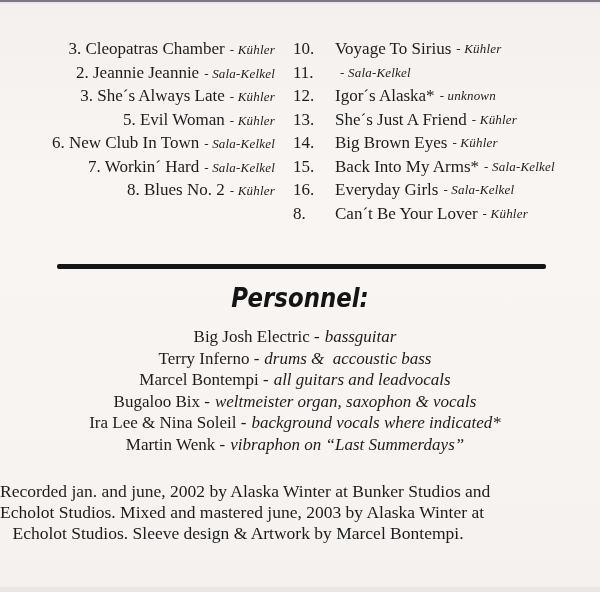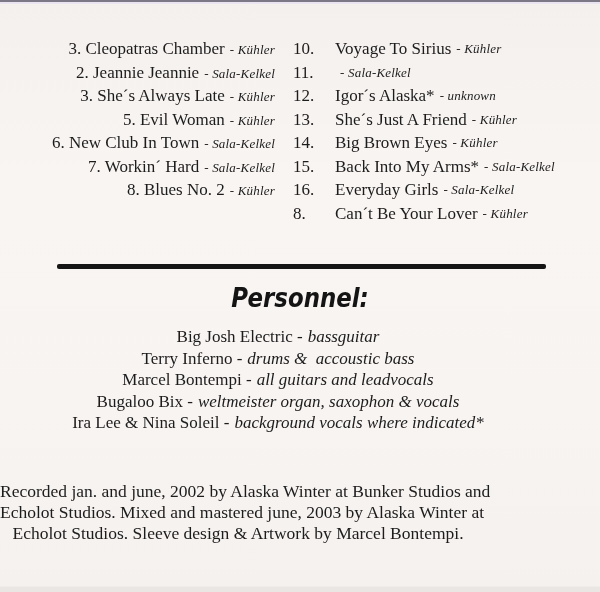--- a/index.html
+++ b/index.html
@@ -93,20 +93,21 @@
   }
   .personnel-heading span {
     display: inline-block;
     transform: scaleX(0.88);
   }
   .personnel-list {
     position: absolute;
     top: 326px; left: 0;
     width: 556px;
     text-align: center;
+    padding-left: 17px;
   }
   .personnel-row {
     height: 21.5px;
     line-height: 21.5px;
     font-size: 17px;
     white-space: pre-wrap;
   }
   .personnel-role {
     font-style: italic;
     margin-left: 5px;
@@ -189,20 +190,21 @@
   <div class="divider"></div>
 
   <div class="personnel-heading"><span>Personnel:</span></div>
 
   <div class="personnel-list">
     <div class="personnel-row"><span>Big Josh Electric -</span><span class="personnel-role">bassguitar</span></div>
     <div class="personnel-row"><span>Terry Inferno -</span><span class="personnel-role">drums &amp;  accoustic bass</span></div>
     <div class="personnel-row"><span>Marcel Bontempi -</span><span class="personnel-role">all guitars and leadvocals</span></div>
     <div class="personnel-row"><span>Bugaloo Bix -</span><span class="personnel-role">weltmeister organ, saxophon &amp; vocals</span></div>
     <div class="personnel-row"><span>Ira Lee &amp; Nina Soleil -</span><span class="personnel-role">background vocals where indicated*</span></div>
+    <div class="personnel-row"><span>Martin Wenk -</span><span class="personnel-role">vibraphon on “Last Summerdays”</span></div>
   </div>
 
   <div class="credits">
     <div class="credits-line">Recorded jan. and june, 2002 by Alaska Winter at Bunker Studios and</div>
     <div class="credits-line">Echolot Studios. Mixed and mastered june, 2003 by Alaska Winter at</div>
     <div class="credits-line">Echolot Studios. Sleeve design &amp; Artwork by Marcel Bontempi.</div>
   </div>
 
   <div class="scan-edge-bottom"></div>
 

